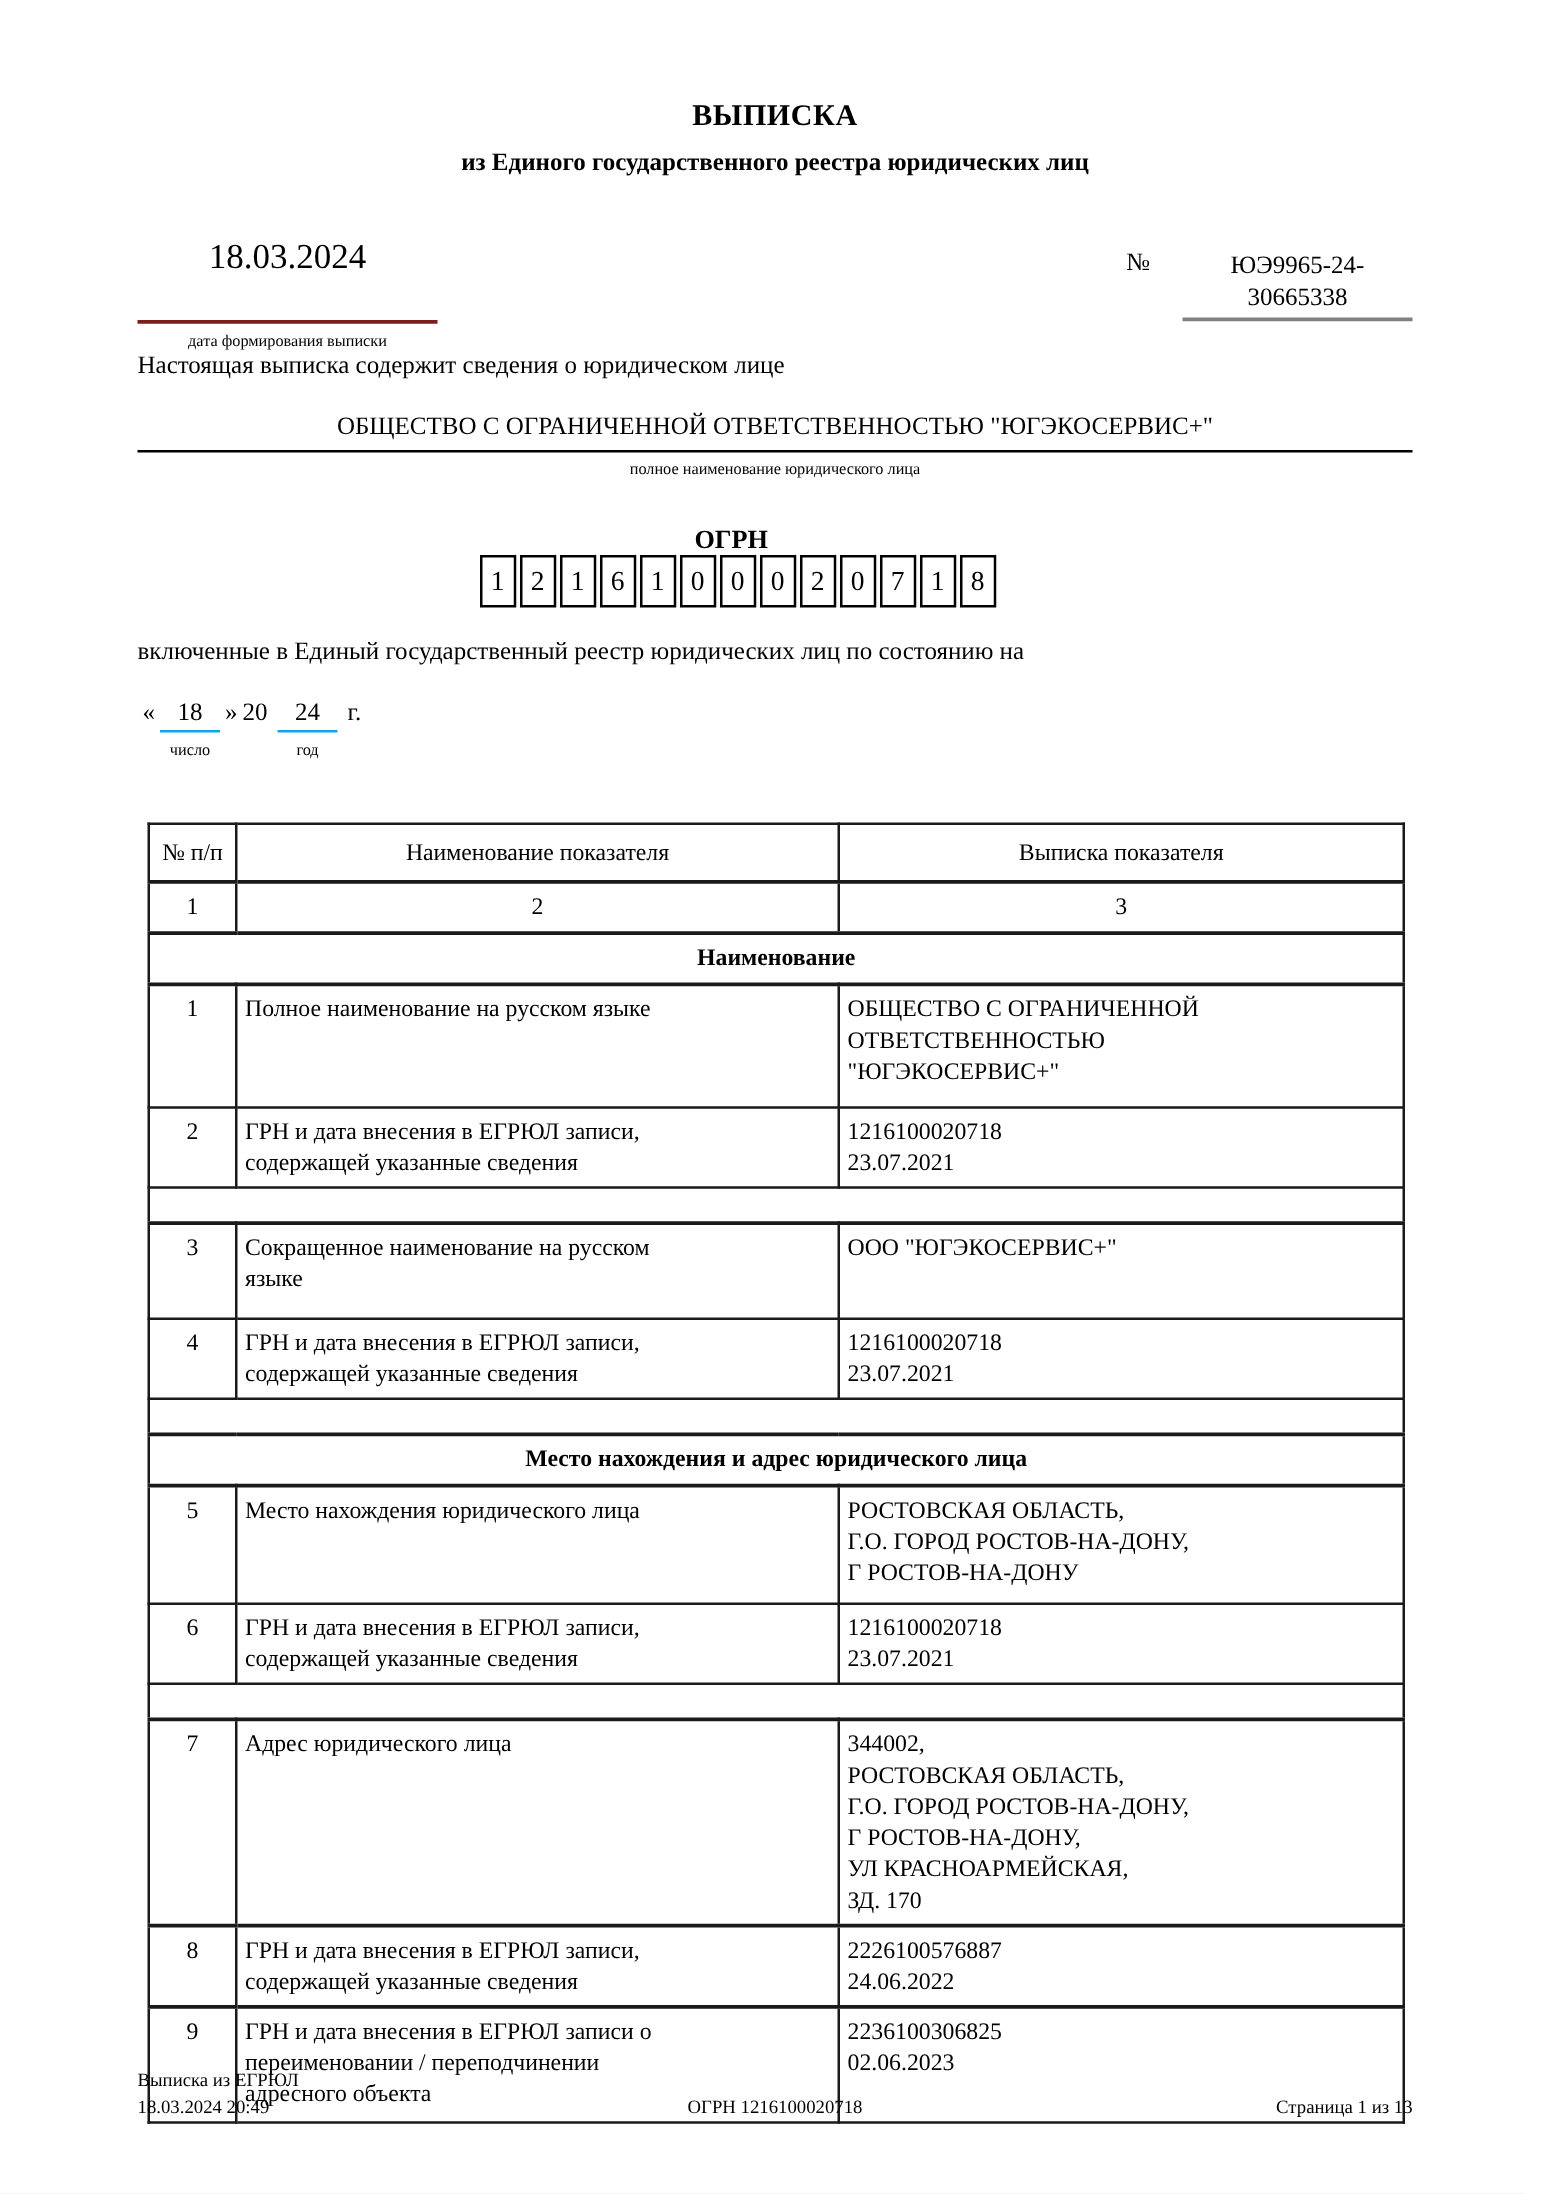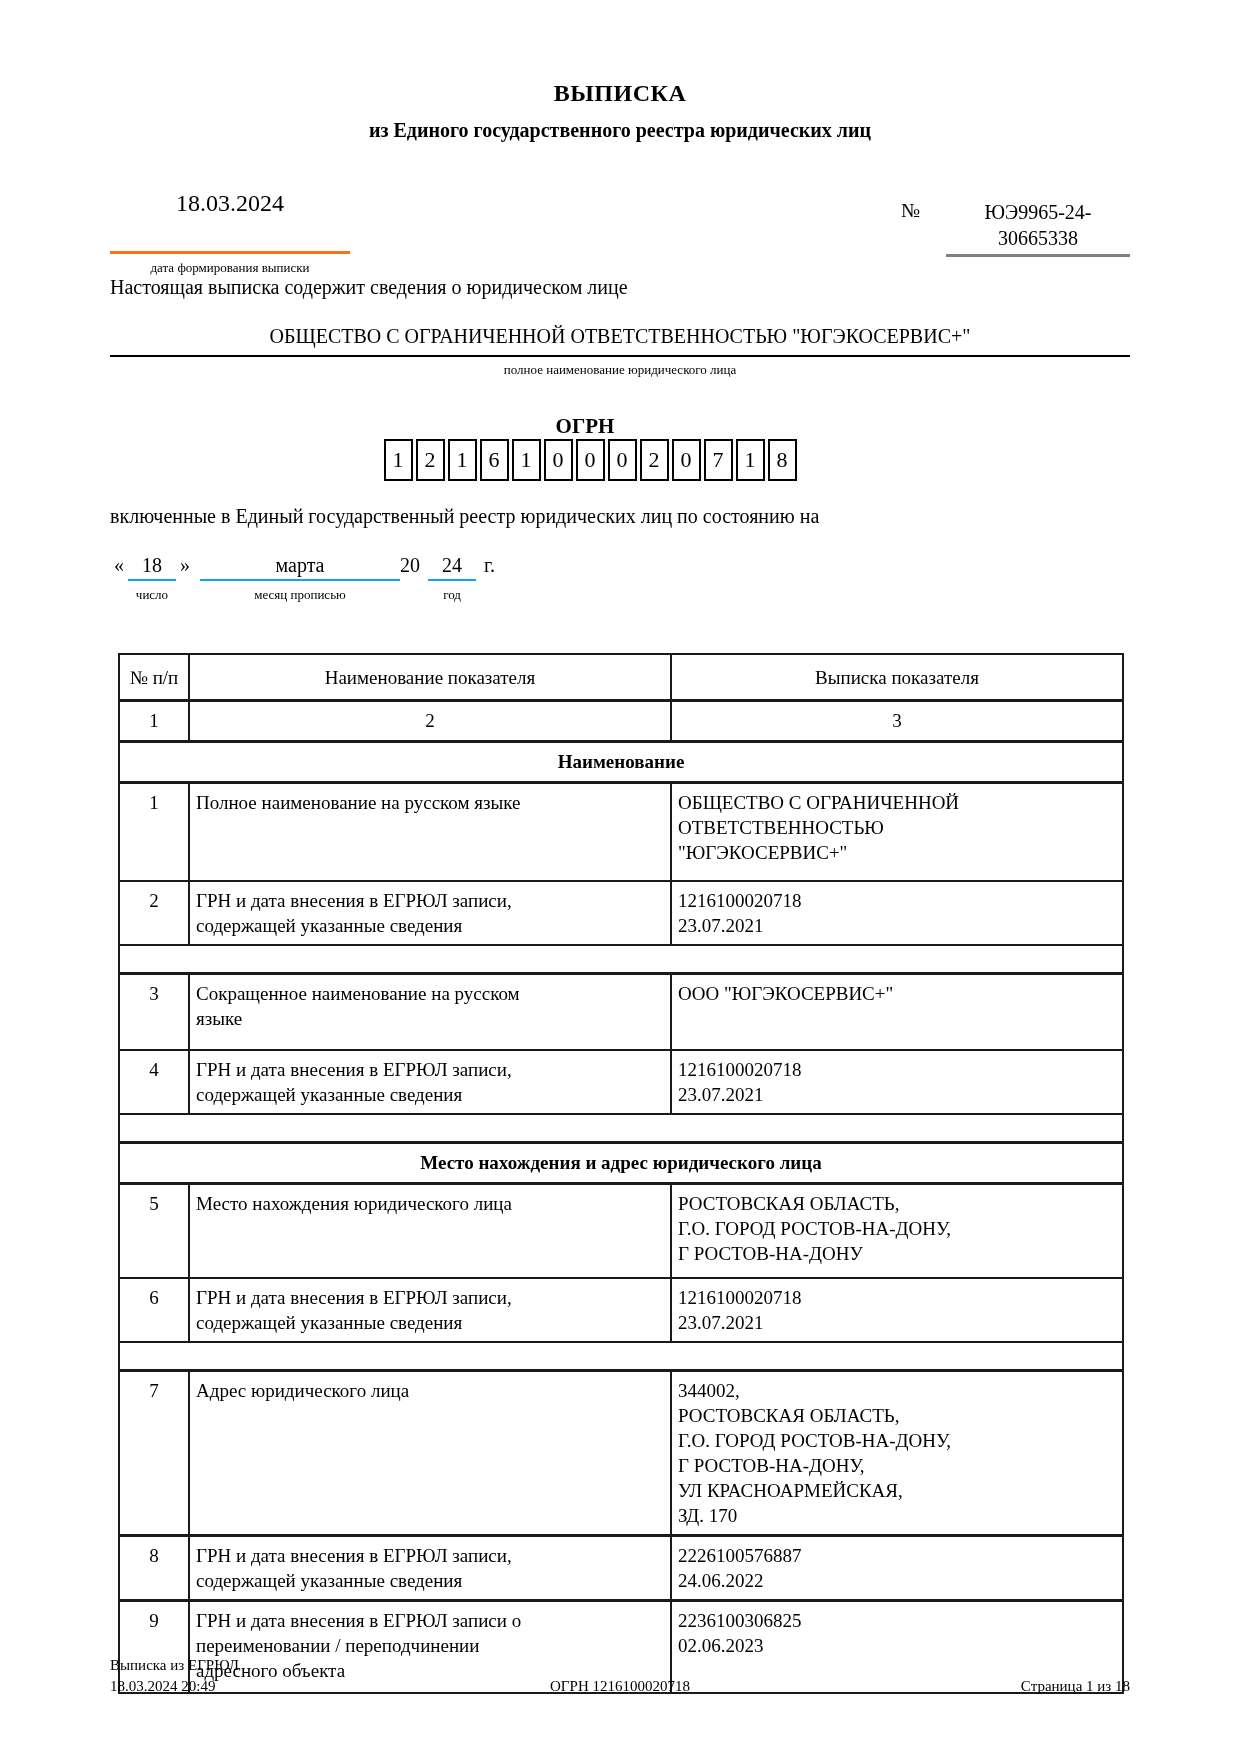--- a/index.html
+++ b/index.html
@@ -11,21 +11,21 @@
   }
   .content { margin:0 110px; }
 
   
   .doc-title { text-align:center; font-size:24px; font-weight:bold; padding-top:80px; letter-spacing:0.5px; }
   .doc-subtitle { text-align:center; font-size:20px; font-weight:bold; margin-top:12px; }
 
   
   .meta-row { display:flex; justify-content:space-between; align-items:flex-start; margin-top:48px; }
   .date-block { width:240px; text-align:center; }
-  .date-value { font-size:24px; padding-bottom:34px; border-bottom:3px solid #f97316; }
+  .date-value { font-size:28px; padding-bottom:34px; border-bottom:3px solid #7f1d1d; }
   .small-label { font-size:13px; margin-top:6px; }
   .num-block { display:flex; align-items:flex-start; gap:26px; }
   .num-sign { font-size:20px; margin-top:9px; }
   .num-value { width:184px; margin-top:9px; text-align:center; font-size:20px; line-height:26px;
                white-space:pre-line; padding-bottom:3px; border-bottom:3px solid #808080; }
 
   
   .intro { font-size:20px; }
   .company-wrap { border-bottom:2px solid #000; padding-bottom:7px; margin-top:26px; }
   .company-name { text-align:center; font-size:20px; }
@@ -125,24 +125,20 @@
 
     <div class="included-line">включенные в Единый государственный реестр юридических лиц по состоянию на</div>
 
     <div class="date-fields">
       <div class="df-quote">«</div>
       <div class="df-field df-day">
         <div class="df-value">18</div>
         <div class="small-label">число</div>
       </div>
       <div class="df-quote">»</div>
-      <div class="df-field df-month">
-        <div class="df-value">марта</div>
-        <div class="small-label">месяц прописью</div>
-      </div>
       <div class="df-static">20</div>
       <div class="df-field df-year">
         <div class="df-value">24</div>
         <div class="small-label">год</div>
       </div>
       <div class="df-suffix">г.</div>
     </div>
 
     <table class="registry">
       <colgroup>
@@ -248,15 +244,15 @@
     </table>
 
   </div>
 
   <div class="footer">
     <div class="footer-left">
       <div>Выписка из ЕГРЮЛ</div>
       <div>18.03.2024 20:49</div>
     </div>
     <div class="footer-center">ОГРН 1216100020718</div>
-    <div class="footer-right">Страница 1 из 18</div>
+    <div class="footer-right">Страница 1 из 13</div>
   </div>
 </div>
 
 </body></html>

